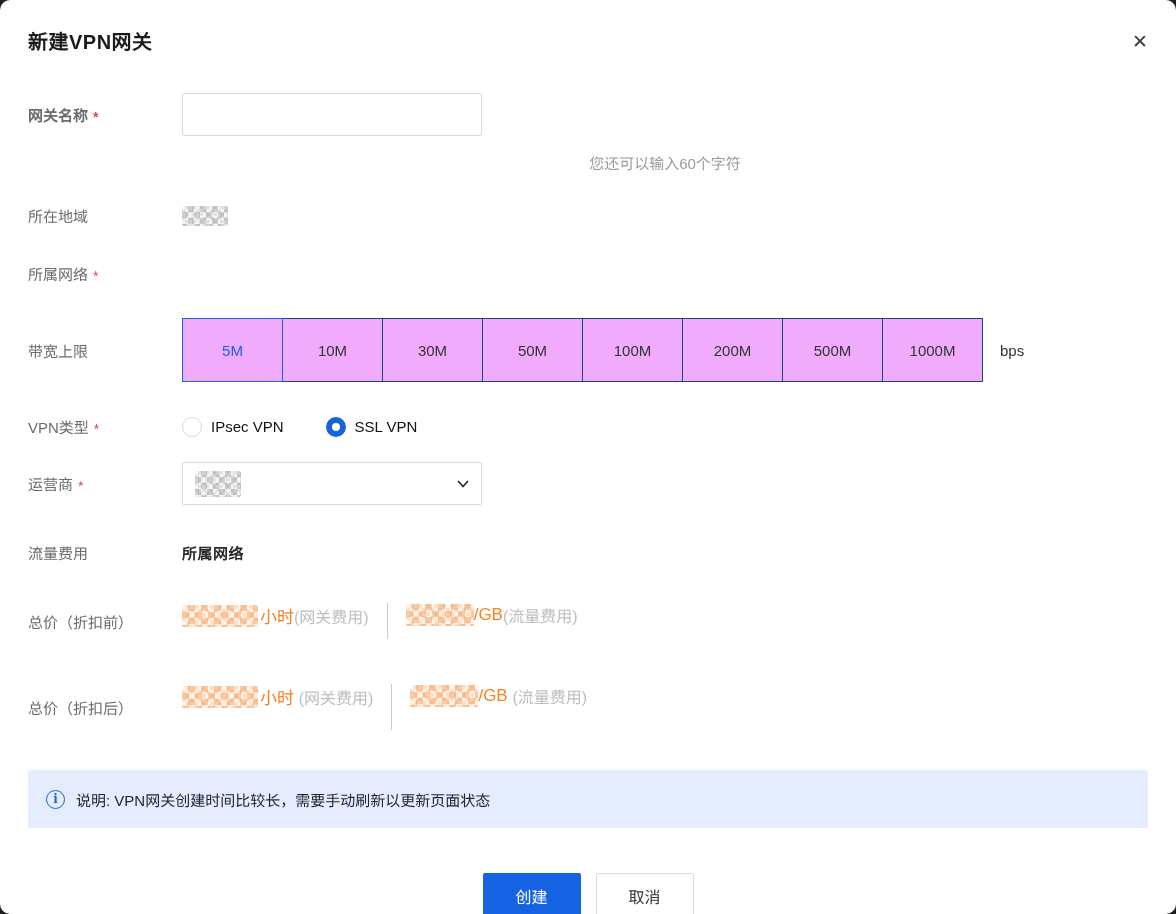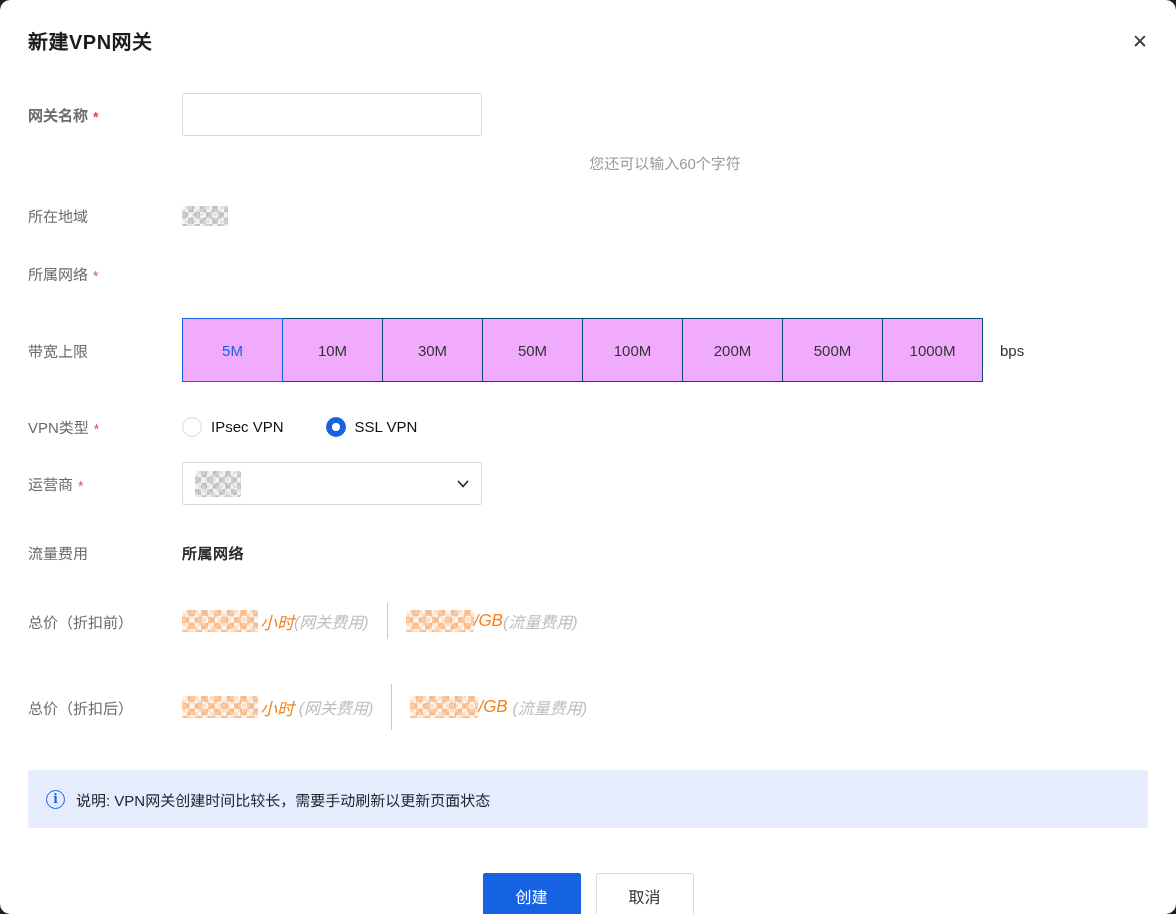--- a/index.html
+++ b/index.html
@@ -102,21 +102,21 @@
   .radio-item { display: flex; align-items: center; gap: 9px; cursor: pointer; }
   .radio-circle {
     width: 20px; height: 20px; border-radius: 50%;
     border: 1px solid #d4d9e0; background: #fff; flex: 0 0 20px;
   }
   .radio-circle.checked { border: 6px solid #1664dd; }
   .radio-label { font-size: 15px; color: #111; }
 
   
   .billing-value { font-size: 15px; color: #2a2a2a; font-weight: bold; letter-spacing: .5px; }
-  .price-line { display: flex; align-items: center; font-size: 17px; font-style: italic; }
+  .price-line { display: flex; align-items: flex-start; font-size: 17px; }
   .price-seg { display: flex; align-items: center; }
   .price-mosaic-hour { width: 76px; height: 22px; margin-right: 2px; }
   .price-mosaic-gb   { width: 68px; height: 22px; margin-right: 0px; }
   .price-unit { color: #f58220; font-size: 17px; white-space: pre; }
   .price-note { color: #bdbdbd; font-size: 16px; white-space: pre; }
   .price-divider { width: 1px; height: 36px; background: #c9c9c9; margin: 0 18px; }
   .row-price2 .price-divider { height: 46px; }
 
   
   .notice {

